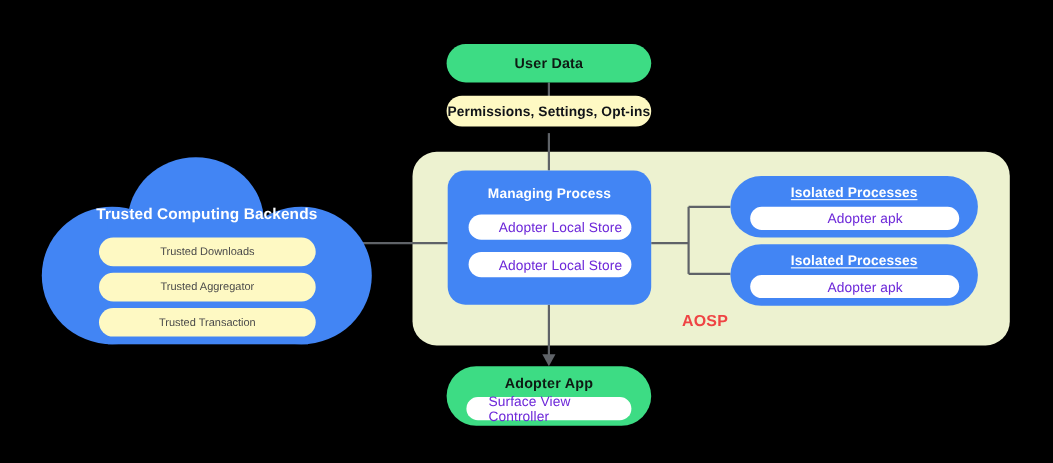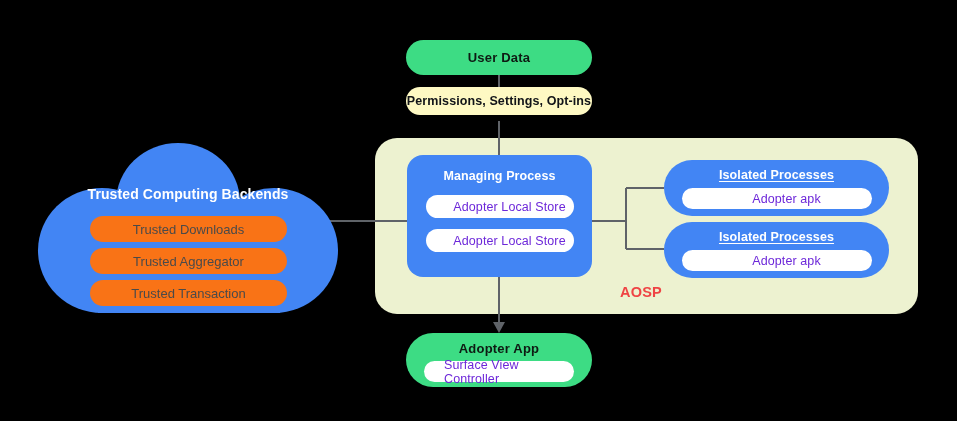--- a/index.html
+++ b/index.html
@@ -52,23 +52,23 @@
   .cloud .lobe { position: absolute; background: #4285f4; border-radius: 50%; }
   .cloud .base { position: absolute; background: #4285f4; }
   .cloud-title {
     position: absolute; left: 0; top: 43px; width: 300px;
     text-align: center; color: #ffffff;
     font-size: 14px; font-weight: bold; letter-spacing: .1px;
     z-index: 4;
   }
   .cloud-row {
     position: absolute; left: 52px; width: 197px; height: 26px;
-    background: #f97316; border-radius: 999px;
+    background: #fef9c3; border-radius: 999px;
     display: flex; align-items: center; justify-content: center;
-    color: #4a4a4a; font-size: 13px; z-index: 4;
+    color: #4a4a4a; font-size: 10px; z-index: 4;
   }
 
   
   .user-data {
     left: 406px; top: 40px; width: 186px; height: 35px;
     background: #3ddc84; color: #0e1a13;
     font-size: 13px; font-weight: bold; letter-spacing: .2px;
   }
   .permissions {
     left: 406px; top: 87px; width: 186px; height: 28px;

